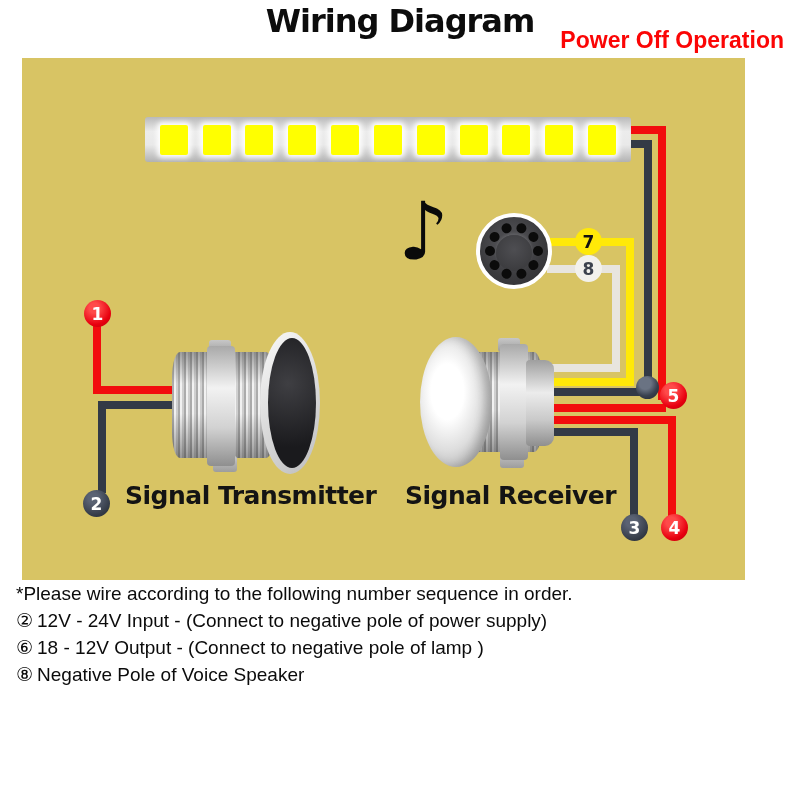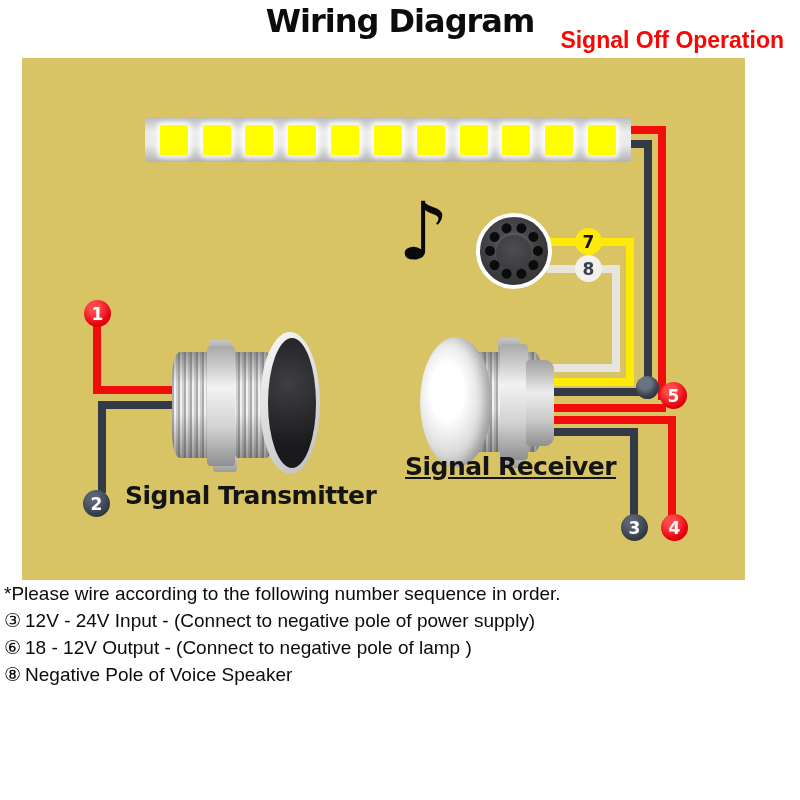--- a/index.html
+++ b/index.html
@@ -84,30 +84,30 @@
   .marker.dark{background:radial-gradient(circle at 38% 30%,#5a6273 0 20%,var(--marker-dark,#333a46) 70%,#222630);}
   .marker.yellow{background:var(--wire-yellow,#ffe908);color:#111111;}
   .marker.white{background:#f2f1ec;color:#3c424d;}
   
   .comp-label{
     position:absolute;font-family:"DejaVu Sans",sans-serif;font-weight:700;font-size:25px;
     letter-spacing:-.5px;color:#141414;white-space:nowrap;
   }
   
   .notes{position:absolute;left:4px;top:581px;width:760px;font-size:19px;line-height:26px;color:#0b0b0b;}
-  .notes .line{white-space:nowrap;}
+  .notes .line{white-space:nowrap;margin-left:12px;}
   .notes .cnum{font-family:"DejaVu Sans",sans-serif;margin-right:4px;}
 </style>
 </head>
 <body>
 
 <div class="screen">
 
   <div class="title">Wiring Diagram</div>
-  <div class="subtitle">Signal Off Operation</div>
+  <div class="subtitle">Power Off Operation</div>
 
   <div class="panel"></div>
 
   <div class="wire red" style="left:93px;top:320px;width:8px;height:72px;"></div>
   <div class="wire red" style="left:93px;top:386px;width:84px;height:8px;"></div>
   <div class="wire blk" style="left:98px;top:401px;width:79px;height:8px;"></div>
   <div class="wire blk" style="left:98px;top:401px;width:8px;height:92px;"></div>
 
   <div class="wire red" style="left:626px;top:126px;width:40px;height:8px;"></div>
   <div class="wire red" style="left:658px;top:126px;width:8px;height:274px;"></div>
@@ -197,22 +197,22 @@
       <span>5</span>
     </div>
   <div class="marker yellow" style="left:575px;top:228px;">
       <span>7</span>
     </div>
   <div class="marker white" style="left:575px;top:255px;">
       <span>8</span>
     </div>
 
   <div class="comp-label" style="left:125px;top:481px;">Signal Transmitter</div>
-  <div class="comp-label" style="left:405px;top:452px;text-decoration:underline;">Signal Receiver</div>
+  <div class="comp-label" style="left:405px;top:481px;">Signal Receiver</div>
 
   <div class="notes">
     <div class="line">*Please wire according to the following number sequence in order.</div>
-    <div class="line"><span class="cnum">③</span><span>12V - 24V Input - (Connect to negative pole of power supply)</span></div>
+    <div class="line"><span class="cnum">②</span><span>12V - 24V Input - (Connect to negative pole of power supply)</span></div>
     <div class="line"><span class="cnum">⑥</span><span>18 - 12V Output - (Connect to negative pole of lamp )</span></div>
     <div class="line"><span class="cnum">⑧</span><span>Negative Pole of Voice Speaker</span></div>
   </div>
 
 </div>
 
 </body></html>

